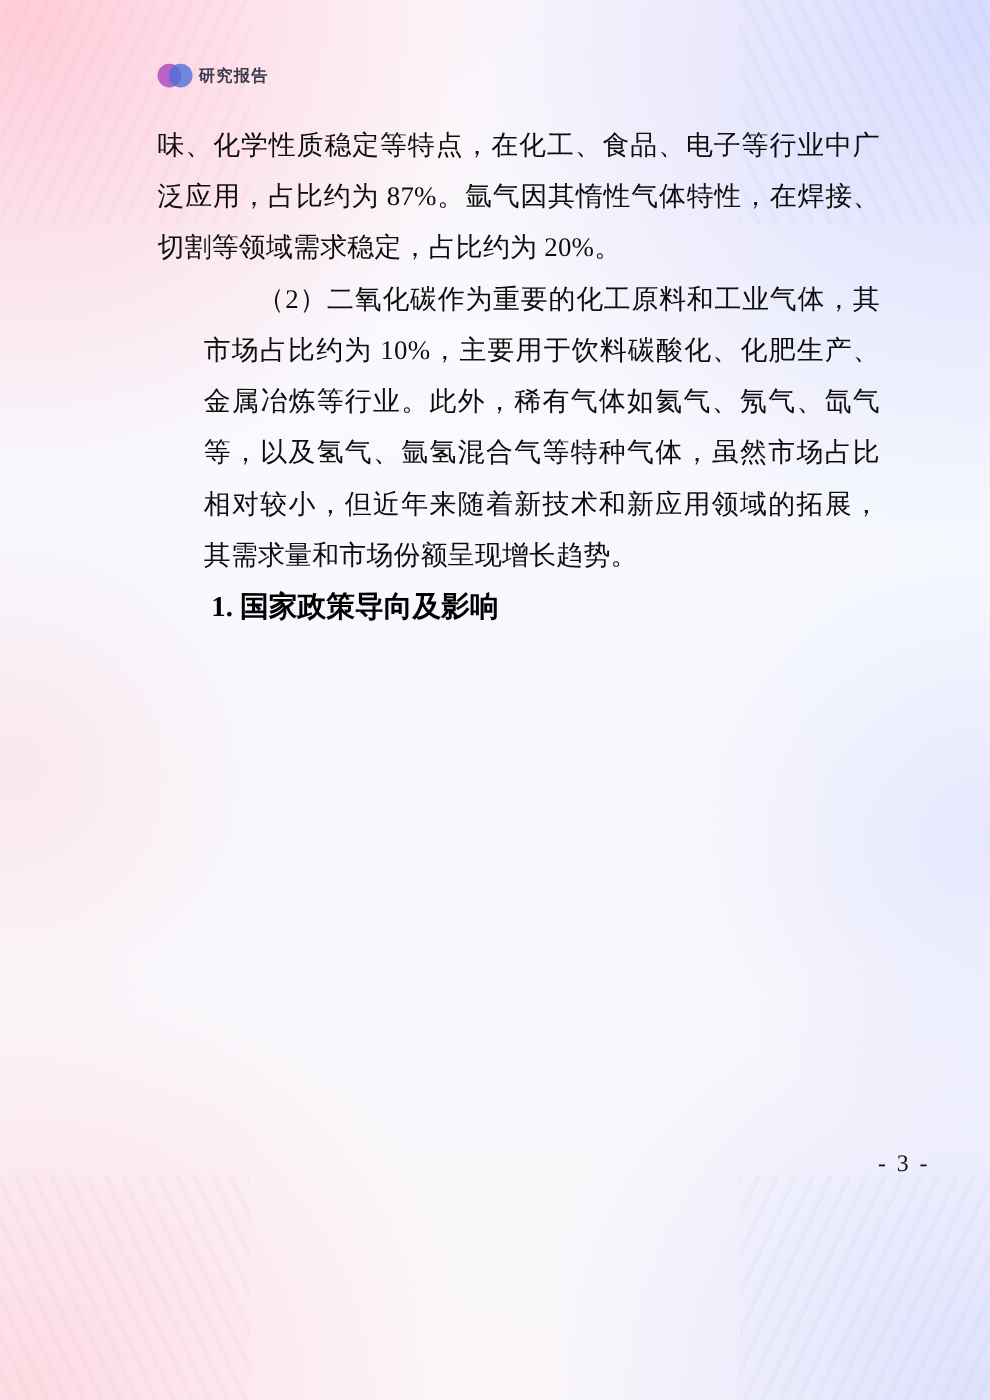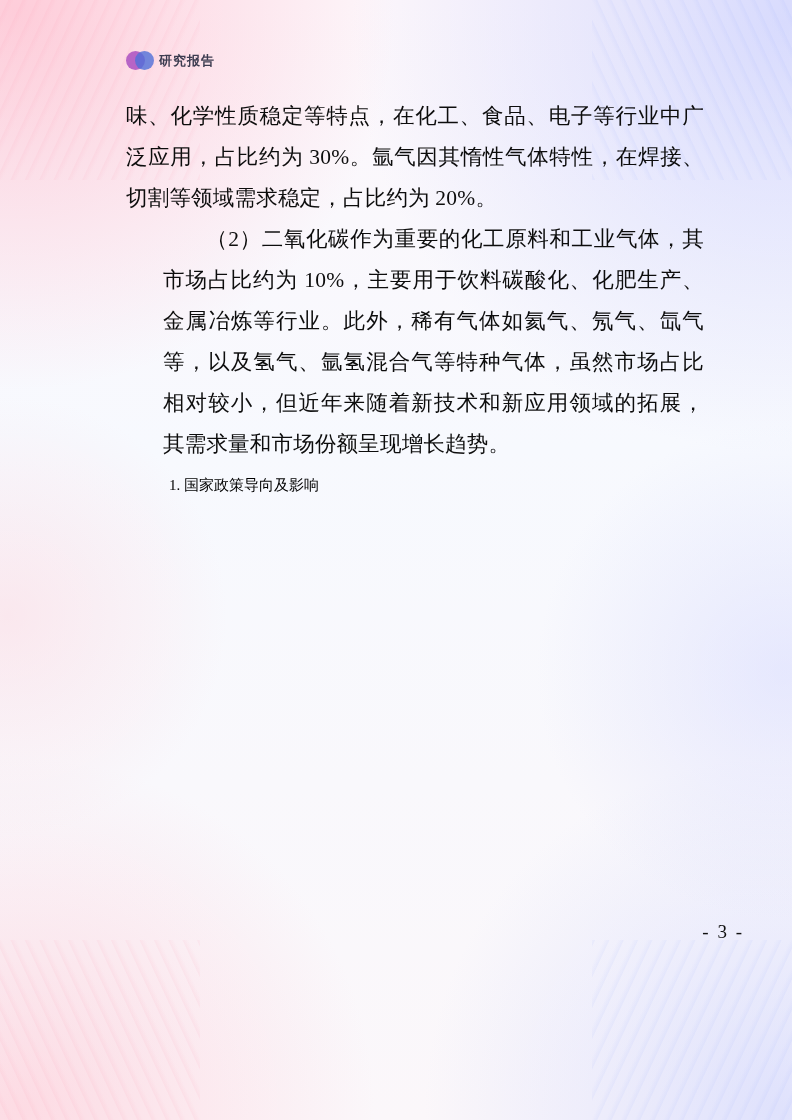--- a/index.html
+++ b/index.html
@@ -132,23 +132,23 @@
     margin: 0;
     font-size: 21.5px;
     line-height: 41px;
     font-weight: bold;
     text-indent: 43px;
     color: #000;
     font-family: "Liberation Serif", serif;
   }
   h3.subheading {
     margin: 0;
-    font-size: 15px;
+    font-size: 23px;
     line-height: 41px;
-    font-weight: normal;
+    font-weight: bold;
     text-indent: 43px;
     color: #000;
     font-family: "Liberation Serif", serif;
   }
   .footer {
     position: absolute;
     right: 104px;
     bottom: 48px;
     font-size: 19px;
     color: #111;
@@ -169,20 +169,20 @@
 
     <div class="header">
       <span class="logo-mark">
         <span class="c1"></span>
         <span class="c2"></span>
       </span>
       <span class="header-title">研究报告</span>
     </div>
 
     <div class="body-col">
-      <p class="para">味、化学性质稳定等特点，在化工、食品、电子等行业中广泛应用，占比约为 30%。氩气因其惰性气体特性，在焊接、切割等领域需求稳定，占比约为 20%。</p>
+      <p class="para">味、化学性质稳定等特点，在化工、食品、电子等行业中广泛应用，占比约为 87%。氩气因其惰性气体特性，在焊接、切割等领域需求稳定，占比约为 20%。</p>
       <p class="para indent">（2）二氧化碳作为重要的化工原料和工业气体，其市场占比约为 10%，主要用于饮料碳酸化、化肥生产、金属冶炼等行业。此外，稀有气体如氦气、氖气、氙气等，以及氢气、氩氢混合气等特种气体，虽然市场占比相对较小，但近年来随着新技术和新应用领域的拓展，其需求量和市场份额呈现增长趋势。</p>
       <h3 class="subheading">1. 国家政策导向及影响</h3>
     </div>
 
     <div class="footer">- 3 -</div>
   </div>
 </div>
 
 </body></html>

